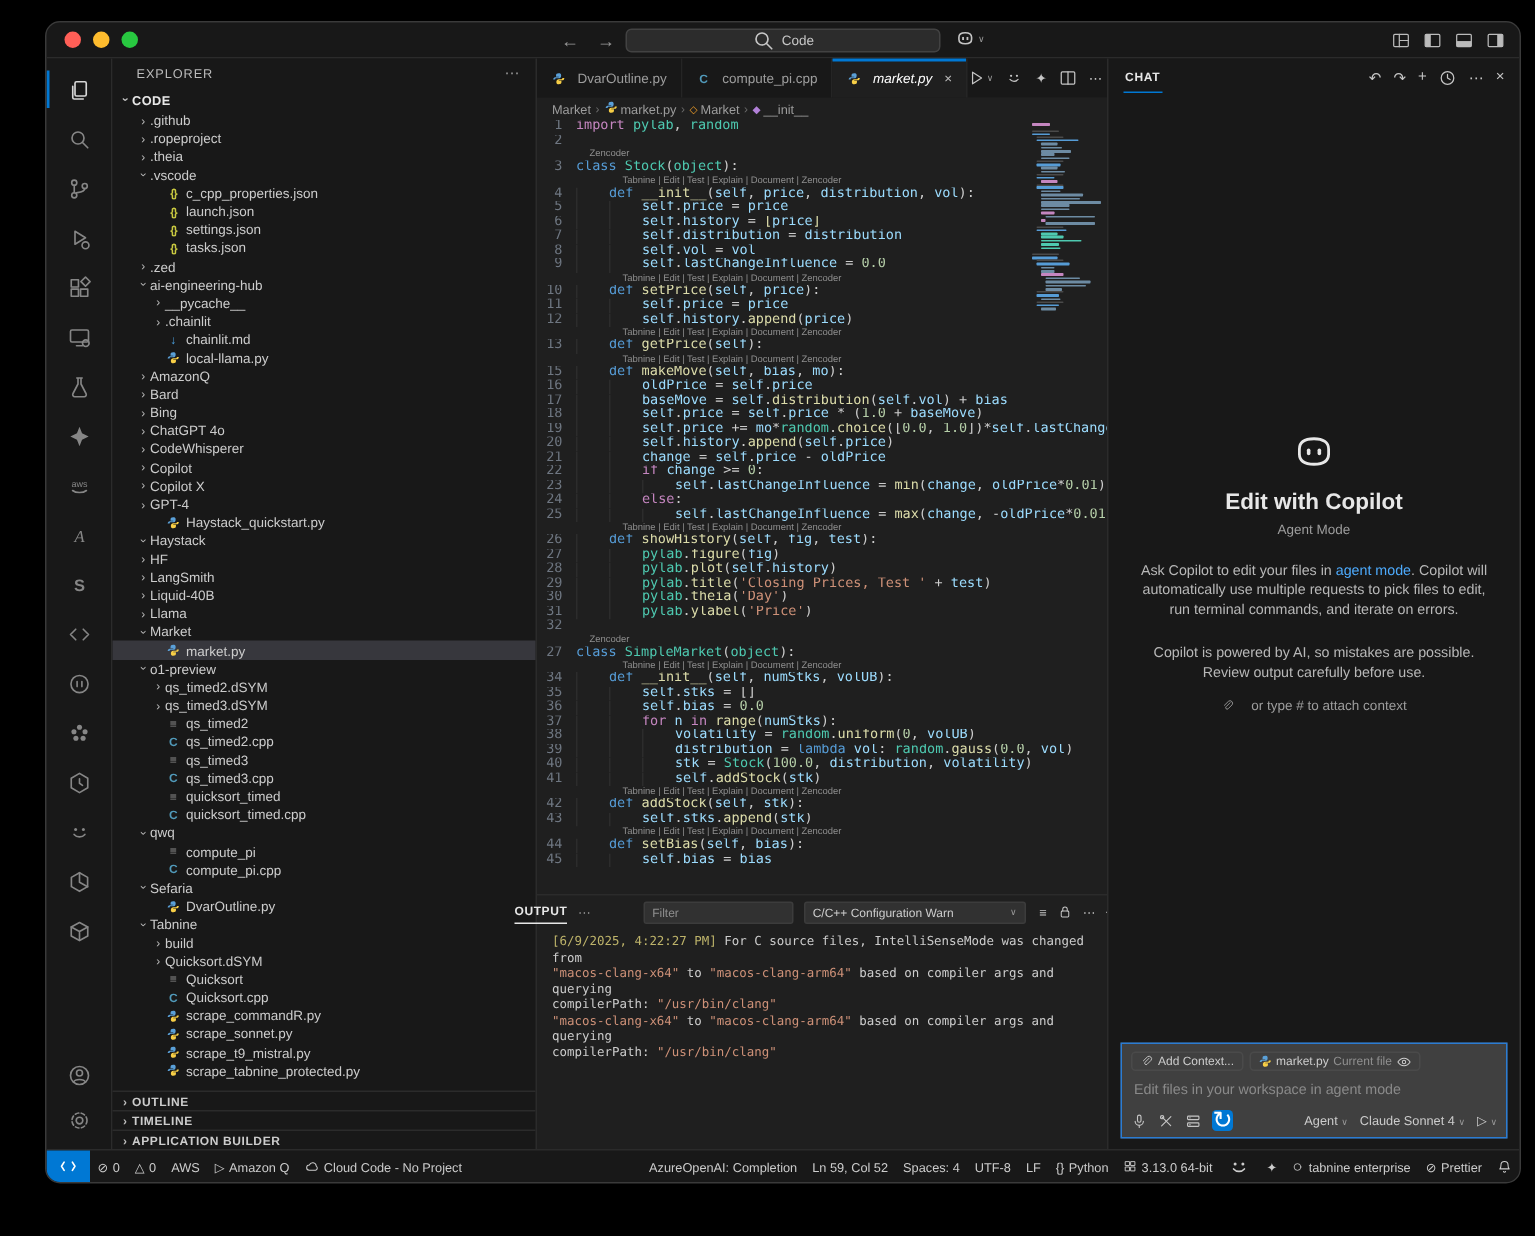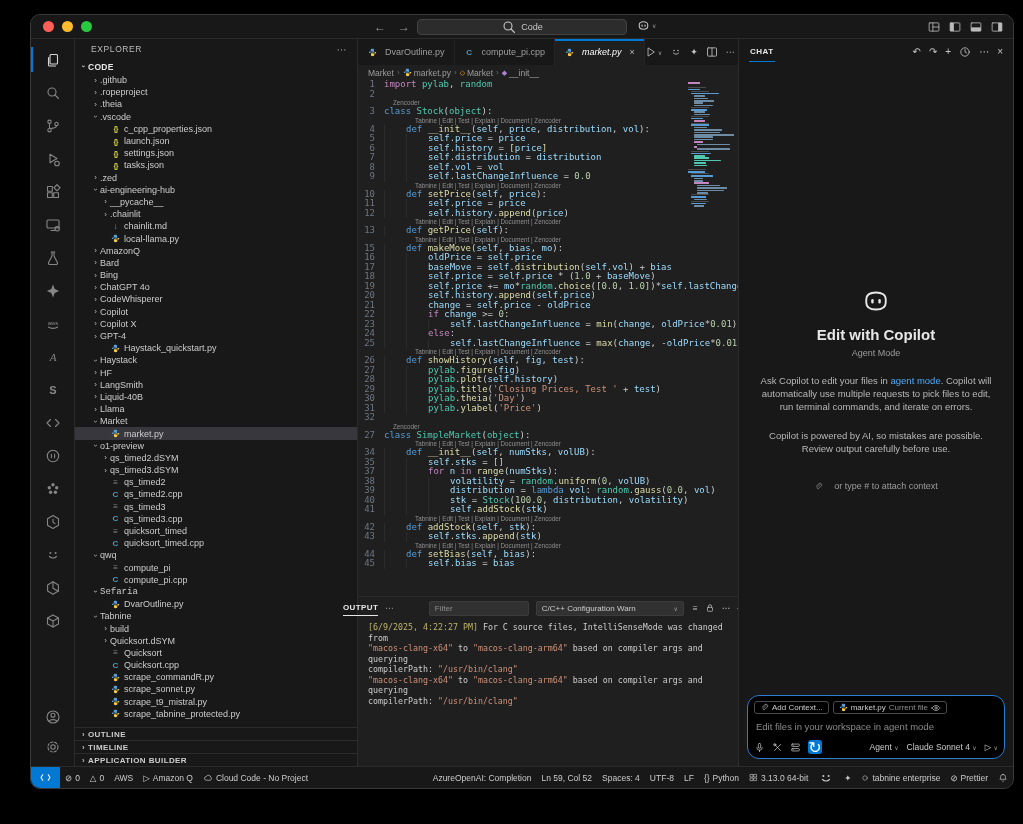--- a/index.html
+++ b/index.html
@@ -84,23 +84,23 @@
   
   .chat{width:276px;background:#181818;border-left:1px solid #2b2b2b;position:relative;display:flex;flex-direction:column;}
   .chat-header{height:25px;display:flex;align-items:center;padding:0 10px;}
   .chat-tab{font-size:8px;font-weight:bold;letter-spacing:.5px;color:#e7e7e7;border-bottom:1.5px solid #0078d4;padding:5px 1px;}
   .chat-hicons{margin-left:auto;display:flex;gap:8px;align-items:center;color:#c5c5c5;font-size:10px;}
   .welcome{margin-top:222px;display:flex;flex-direction:column;align-items:center;text-align:center;padding:0 20px;color:#b8b8b8;}
   .w-title{font-size:15px;font-weight:bold;color:#e7e7e7;margin-top:10px;}
   .w-sub{font-size:9px;color:#9d9d9d;margin-top:5px;}
   .w-p{font-size:9.5px;line-height:13px;margin-top:16px;max-width:235px;}
   .w-p a{color:#4daafc;text-decoration:none;}
-  .w-hint{font-size:9px;color:#9d9d9d;margin-top:26px;display:flex;align-items:center;gap:11px;}
-  .chat-input{position:absolute;left:8px;right:8px;bottom:7px;border:1px solid #2b7cd3;border-radius:12px;
-    background:#000000;padding:5px 6px 4px 6px;}
+  .w-hint{font-size:9px;color:#9d9d9d;margin-top:10px;display:flex;align-items:center;gap:11px;}
+  .chat-input{position:absolute;left:8px;right:8px;bottom:7px;border:1px solid #2b7cd3;border-radius:0;
+    background:#404040;padding:5px 6px 4px 6px;}
   .ci-chips{display:flex;gap:4px;align-items:center;}
   .chip{display:flex;align-items:center;gap:3px;border:1px solid #4a4a4a;border-radius:3px;
     padding:1px 5px;font-size:8px;color:#cccccc;height:13px;}
   .chip .dim{color:#8f8f8f;}
   .ci-placeholder{font-size:9.5px;color:#8a8a8a;margin:7px 2px 8px 2px;}
   .ci-controls{display:flex;align-items:center;gap:7px;color:#c5c5c5;}
   .ci-loop{width:14px;height:14px;background:#0078d4;border-radius:3px;display:flex;align-items:center;justify-content:center;color:#fff;}
   .ci-right{margin-left:auto;display:flex;align-items:center;gap:8px;font-size:8.5px;color:#cccccc;white-space:nowrap;}
   .caret{font-size:6px;color:#9a9a9a;}
   
@@ -531,21 +531,21 @@
             </span>
             <span>compute_pi</span>
           </div>
           <div class="trow" style="padding-left: 26px;">
             <span class="twisty"></span>
             <span class="ficon">
               <span class="fi-cpp">C</span>
             </span>
             <span>compute_pi.cpp</span>
           </div>
-          <div class="trow" style="padding-left: 16px; font-family: Liberation Mono, monospace;">
+          <div class="trow" style="padding-left: 16px;">
             <span class="twisty exp">›</span>
             <span>Sefaria</span>
           </div>
           <div class="trow" style="padding-left: 26px;">
             <span class="twisty"></span>
             <span class="ficon">
               <svg width="9" height="9" viewBox="0 0 16 16">
                 <path d="M8 1.5c-2.4 0-3.2 1-3.2 2.3v1.7H8v.6H3.8C2.4 6.1 1.4 7.3 1.4 9h2.3c0-1 .6-1.5 1.5-1.5H8c1.6 0 2.8-1.2 2.8-2.8V3.6C10.8 2.3 9.9 1.5 8 1.5z" fill="#5aa0d8"></path>
                 <path d="M8 14.5c2.4 0 3.2-1 3.2-2.3v-1.7H8v-.6h4.2c1.4 0 2.4-1.2 2.4-2.9h-2.3c0 1-.6 1.5-1.5 1.5H8c-1.6 0-2.8 1.2-2.8 2.8v1.1c0 1.3.9 2.1 2.8 2.1z" fill="#f7ce46"></path>
               </svg>
@@ -746,20 +746,21 @@
             <div class="cline"><span class="lnum">28</span><span class="ctext"><span class="ind"></span><span class="ind"></span><span class="tk-cl">pylab</span><span class="tk-pl">.</span><span class="tk-fn">plot</span><span class="tk-pl">(</span><span class="tk-vr">self</span><span class="tk-pl">.</span><span class="tk-vr">history</span><span class="tk-pl">)</span></span></div>
             <div class="cline"><span class="lnum">29</span><span class="ctext"><span class="ind"></span><span class="ind"></span><span class="tk-cl">pylab</span><span class="tk-pl">.</span><span class="tk-fn">title</span><span class="tk-pl">(</span><span class="tk-st">'Closing Prices, Test '</span><span class="tk-pl"> + </span><span class="tk-vr">test</span><span class="tk-pl">)</span></span></div>
             <div class="cline"><span class="lnum">30</span><span class="ctext"><span class="ind"></span><span class="ind"></span><span class="tk-cl">pylab</span><span class="tk-pl">.</span><span class="tk-fn">theia</span><span class="tk-pl">(</span><span class="tk-st">'Day'</span><span class="tk-pl">)</span></span></div>
             <div class="cline"><span class="lnum">31</span><span class="ctext"><span class="ind"></span><span class="ind"></span><span class="tk-cl">pylab</span><span class="tk-pl">.</span><span class="tk-fn">ylabel</span><span class="tk-pl">(</span><span class="tk-st">'Price'</span><span class="tk-pl">)</span></span></div>
             <div class="cline"><span class="lnum">32</span><span class="ctext"></span></div>
             <div class="clens" style="padding-left: 35px;">Zencoder</div>
             <div class="cline"><span class="lnum">27</span><span class="ctext"><span class="tk-df">class</span><span class="tk-pl"> </span><span class="tk-cl">SimpleMarket</span><span class="tk-pl">(</span><span class="tk-cl">object</span><span class="tk-pl">):</span></span></div>
             <div class="clens" style="padding-left: 57px;">Tabnine | Edit | Test | Explain | Document | Zencoder</div>
             <div class="cline"><span class="lnum">34</span><span class="ctext"><span class="ind"></span><span class="tk-df">def</span><span class="tk-pl"> </span><span class="tk-fn">__init__</span><span class="tk-pl">(</span><span class="tk-vr">self</span><span class="tk-pl">, </span><span class="tk-vr">numStks</span><span class="tk-pl">, </span><span class="tk-vr">volUB</span><span class="tk-pl">):</span></span></div>
             <div class="cline"><span class="lnum">35</span><span class="ctext"><span class="ind"></span><span class="ind"></span><span class="tk-vr">self</span><span class="tk-pl">.</span><span class="tk-vr">stks</span><span class="tk-pl"> = []</span></span></div>
+            <div class="cline"><span class="lnum">36</span><span class="ctext"><span class="ind"></span><span class="ind"></span><span class="tk-vr">self</span><span class="tk-pl">.</span><span class="tk-vr">bias</span><span class="tk-pl"> = </span><span class="tk-nm">0.0</span></span></div>
             <div class="cline"><span class="lnum">37</span><span class="ctext"><span class="ind"></span><span class="ind"></span><span class="tk-kw">for</span><span class="tk-pl"> </span><span class="tk-vr">n</span><span class="tk-pl"> </span><span class="tk-kw">in</span><span class="tk-pl"> </span><span class="tk-fn">range</span><span class="tk-pl">(</span><span class="tk-vr">numStks</span><span class="tk-pl">):</span></span></div>
             <div class="cline"><span class="lnum">38</span><span class="ctext"><span class="ind"></span><span class="ind"></span><span class="ind"></span><span class="tk-vr">volatility</span><span class="tk-pl"> = </span><span class="tk-cl">random</span><span class="tk-pl">.</span><span class="tk-fn">uniform</span><span class="tk-pl">(</span><span class="tk-nm">0</span><span class="tk-pl">, </span><span class="tk-vr">volUB</span><span class="tk-pl">)</span></span></div>
             <div class="cline"><span class="lnum">39</span><span class="ctext"><span class="ind"></span><span class="ind"></span><span class="ind"></span><span class="tk-vr">distribution</span><span class="tk-pl"> = </span><span class="tk-df">lambda</span><span class="tk-pl"> </span><span class="tk-vr">vol</span><span class="tk-pl">: </span><span class="tk-cl">random</span><span class="tk-pl">.</span><span class="tk-fn">gauss</span><span class="tk-pl">(</span><span class="tk-nm">0.0</span><span class="tk-pl">, </span><span class="tk-vr">vol</span><span class="tk-pl">)</span></span></div>
             <div class="cline"><span class="lnum">40</span><span class="ctext"><span class="ind"></span><span class="ind"></span><span class="ind"></span><span class="tk-vr">stk</span><span class="tk-pl"> = </span><span class="tk-cl">Stock</span><span class="tk-pl">(</span><span class="tk-nm">100.0</span><span class="tk-pl">, </span><span class="tk-vr">distribution</span><span class="tk-pl">, </span><span class="tk-vr">volatility</span><span class="tk-pl">)</span></span></div>
             <div class="cline"><span class="lnum">41</span><span class="ctext"><span class="ind"></span><span class="ind"></span><span class="ind"></span><span class="tk-vr">self</span><span class="tk-pl">.</span><span class="tk-fn">addStock</span><span class="tk-pl">(</span><span class="tk-vr">stk</span><span class="tk-pl">)</span></span></div>
             <div class="clens" style="padding-left: 57px;">Tabnine | Edit | Test | Explain | Document | Zencoder</div>
             <div class="cline"><span class="lnum">42</span><span class="ctext"><span class="ind"></span><span class="tk-df">def</span><span class="tk-pl"> </span><span class="tk-fn">addStock</span><span class="tk-pl">(</span><span class="tk-vr">self</span><span class="tk-pl">, </span><span class="tk-vr">stk</span><span class="tk-pl">):</span></span></div>
             <div class="cline"><span class="lnum">43</span><span class="ctext"><span class="ind"></span><span class="ind"></span><span class="tk-vr">self</span><span class="tk-pl">.</span><span class="tk-vr">stks</span><span class="tk-pl">.</span><span class="tk-fn">append</span><span class="tk-pl">(</span><span class="tk-vr">stk</span><span class="tk-pl">)</span></span></div>
             <div class="clens" style="padding-left: 57px;">Tabnine | Edit | Test | Explain | Document | Zencoder</div>
             <div class="cline"><span class="lnum">44</span><span class="ctext"><span class="ind"></span><span class="tk-df">def</span><span class="tk-pl"> </span><span class="tk-fn">setBias</span><span class="tk-pl">(</span><span class="tk-vr">self</span><span class="tk-pl">, </span><span class="tk-vr">bias</span><span class="tk-pl">):</span></span></div>

